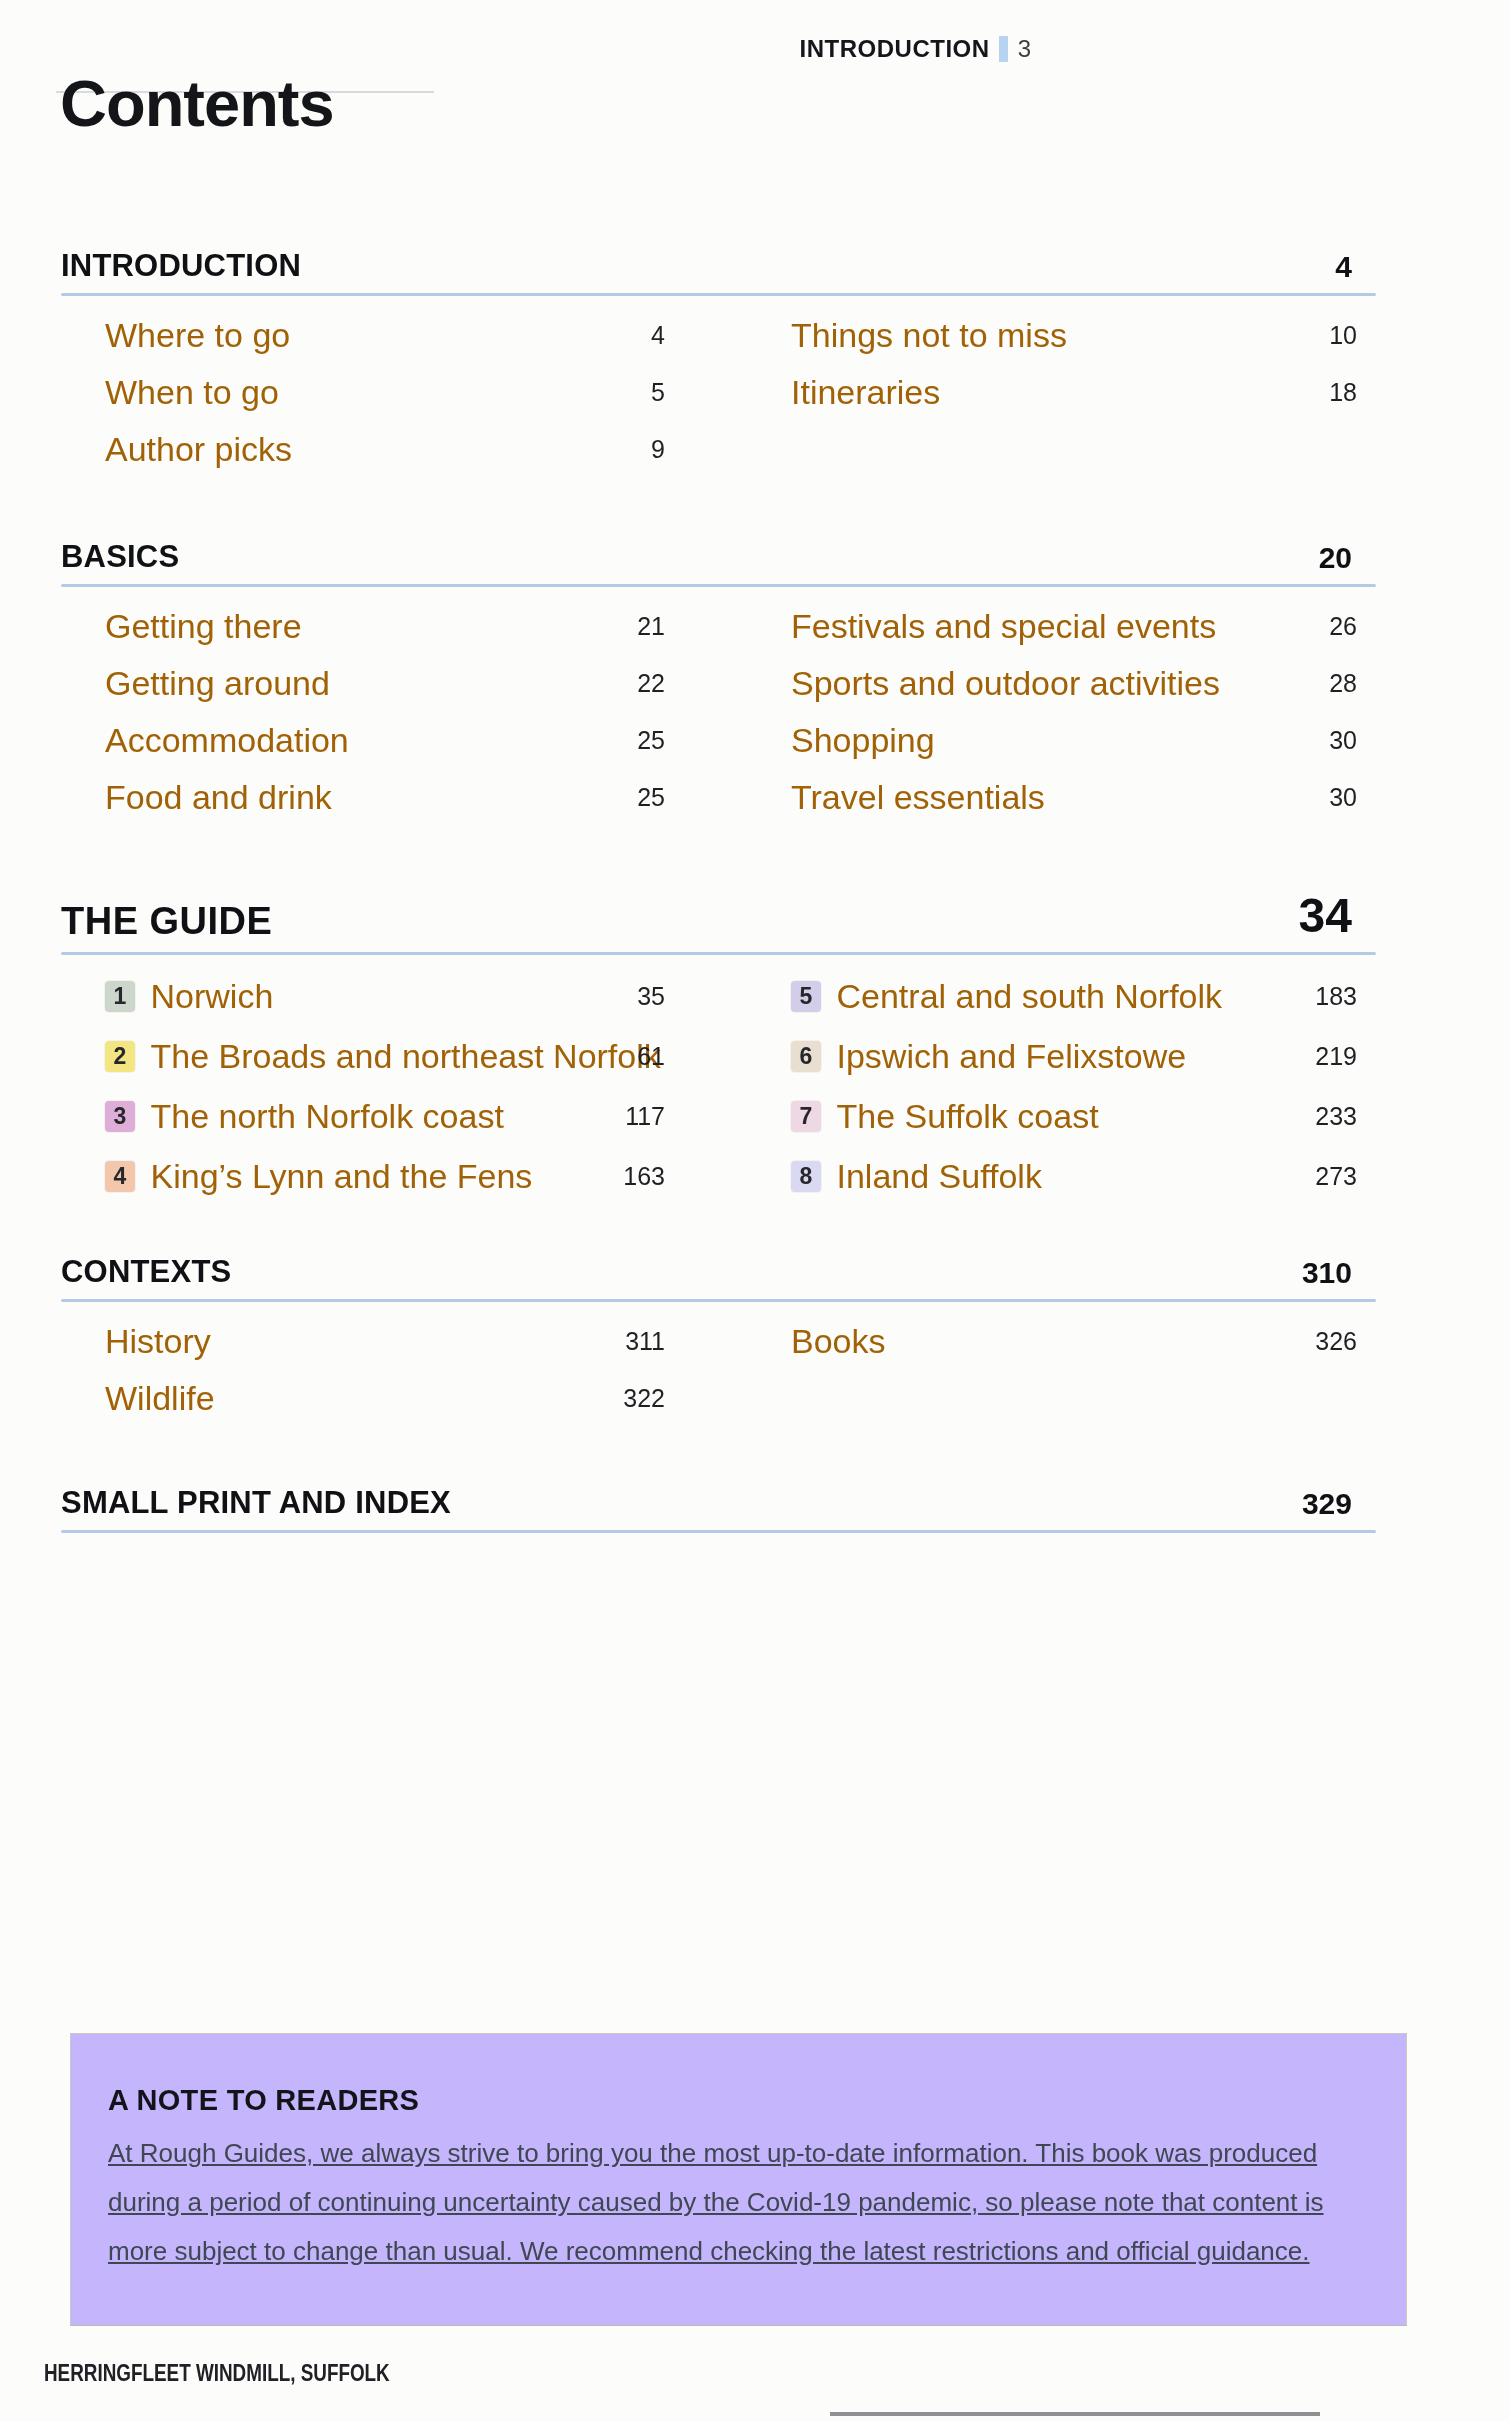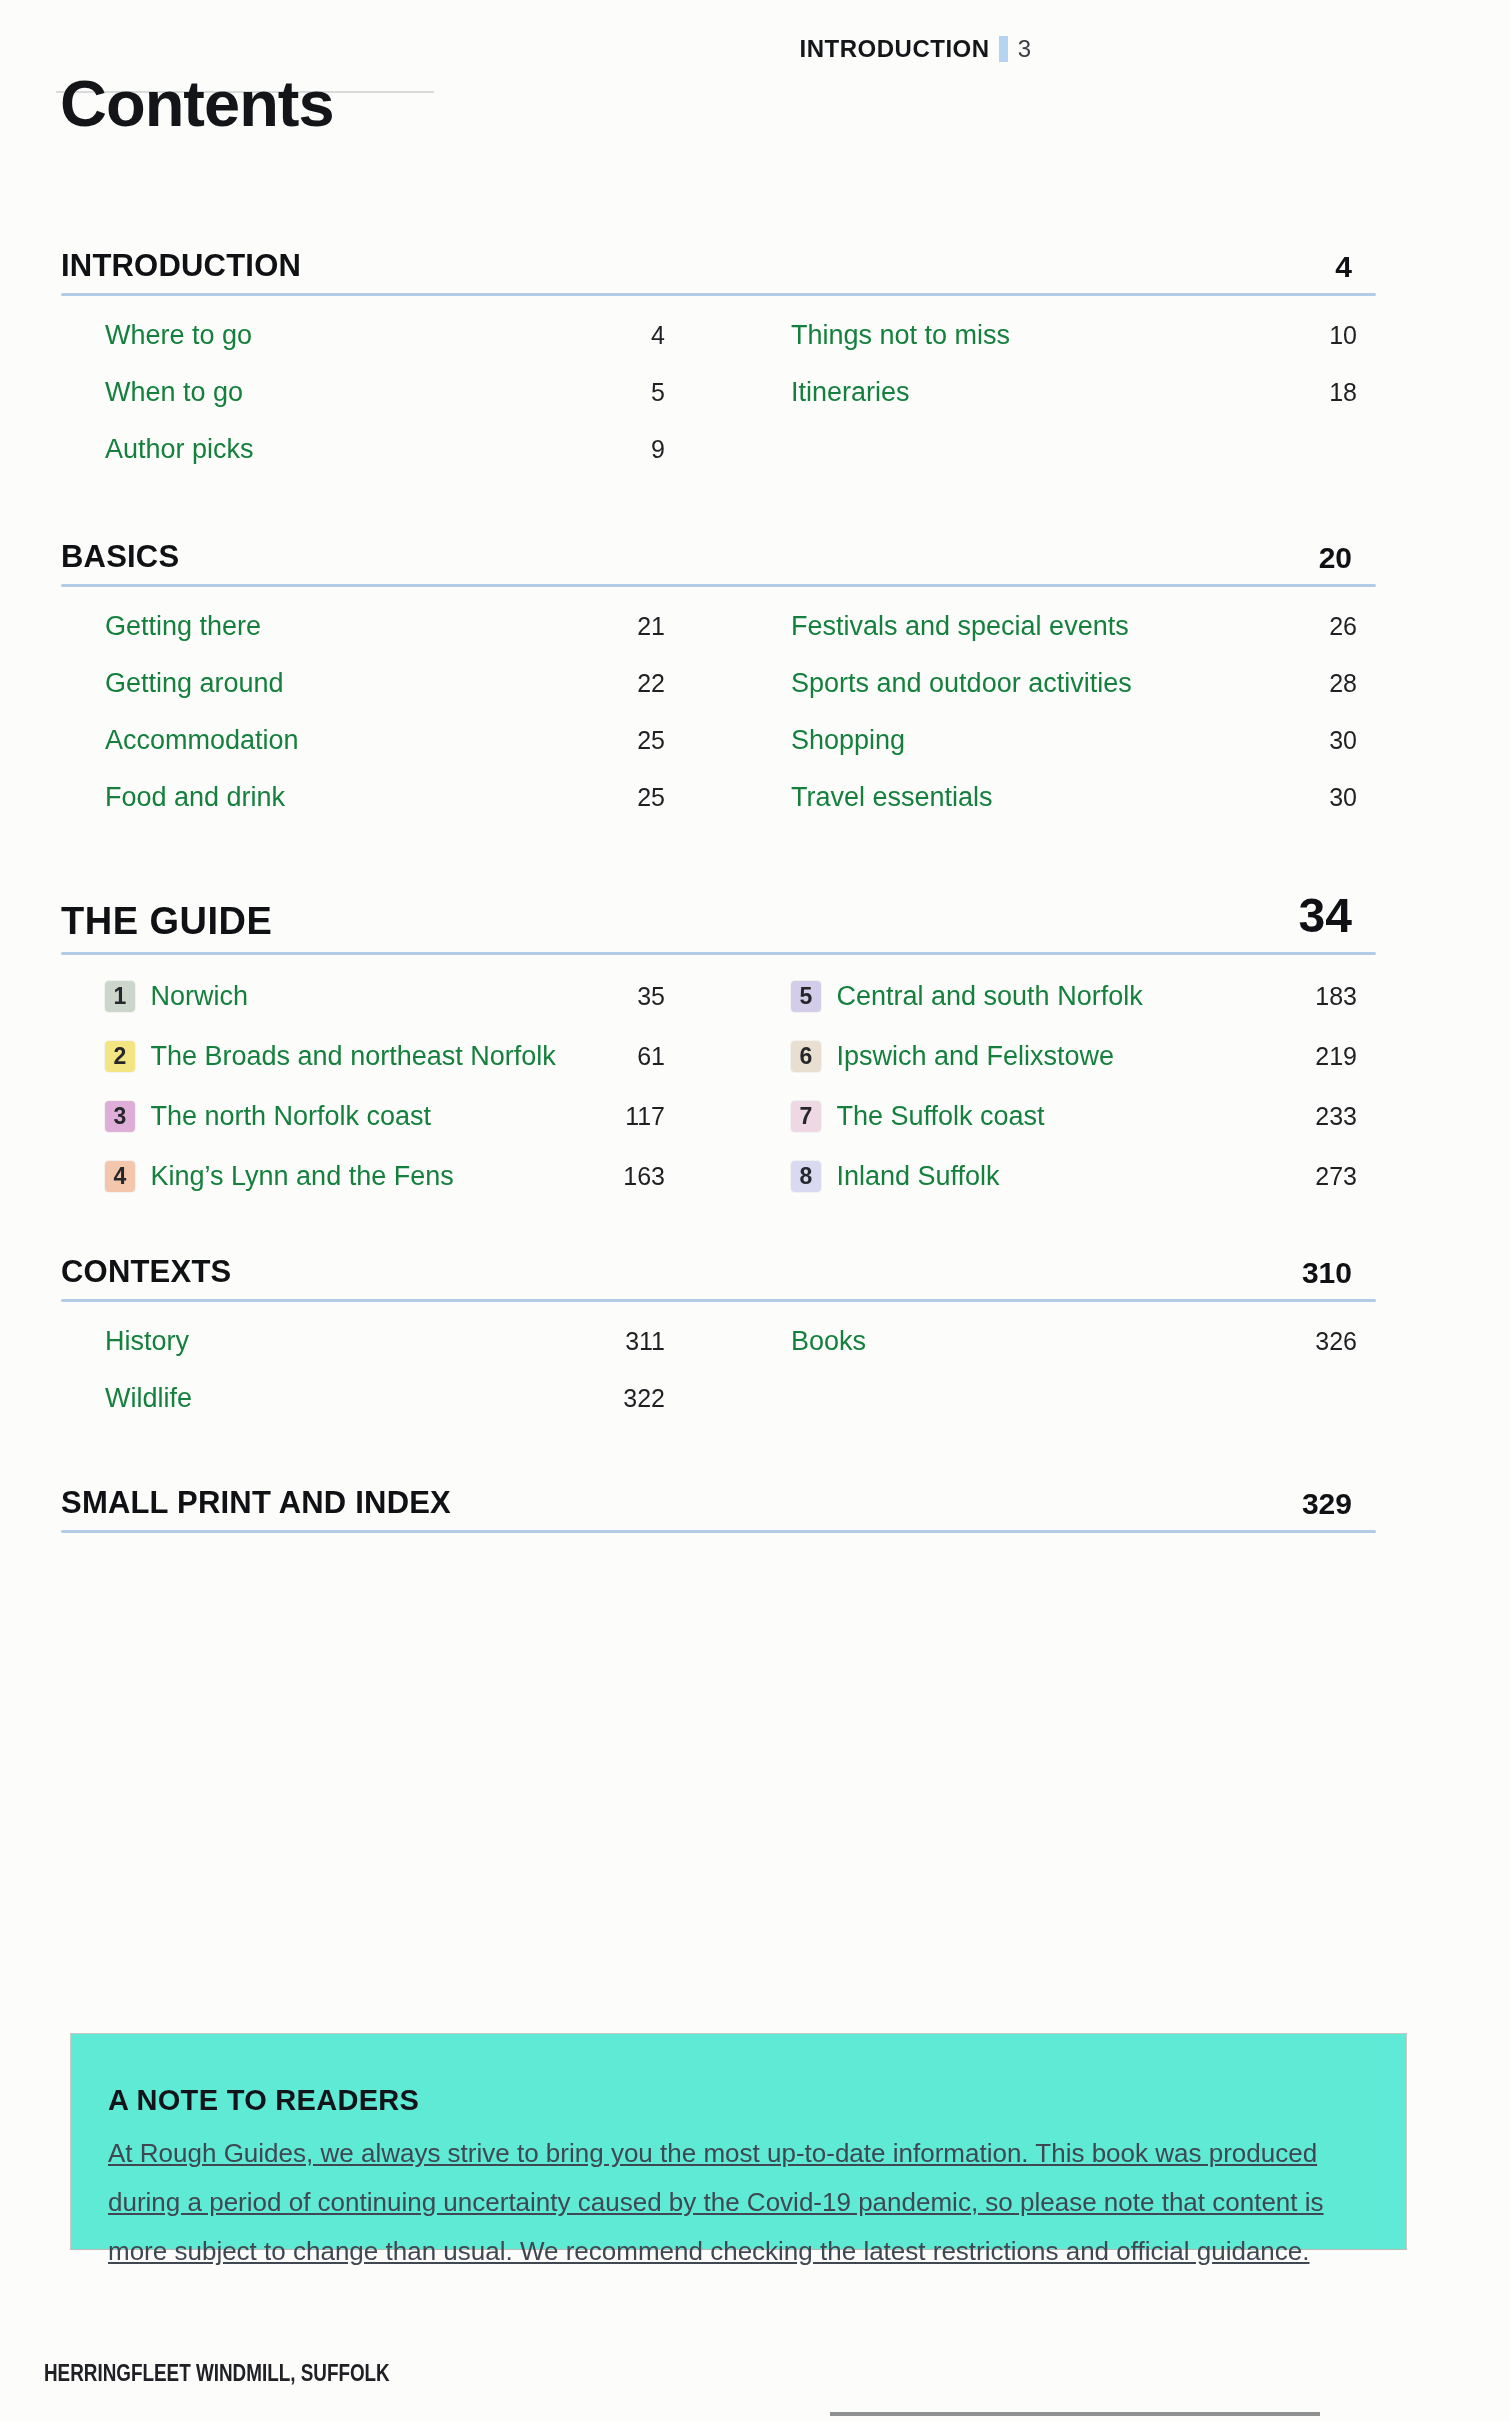--- a/index.html
+++ b/index.html
@@ -34,32 +34,32 @@
   .sec-title{font-size:31px;font-weight:bold;color:#101114;letter-spacing:0.2px;}
   .sec-page{font-size:30px;font-weight:bold;color:#101114;}
   .toc-section.large .sec-title{font-size:38px;letter-spacing:0.5px;}
   .toc-section.large .sec-page{font-size:48px;}
   .sec-rule{height:2.9px;background:var(--rule,#b4cbe7);margin-top:8.7px;border-radius:1.9px;}
   .sec-cols{display:grid;grid-template-columns:560px 566px;column-gap:126px;
             padding-left:44px;margin-top:11.6px;}
   .toc-item{display:flex;justify-content:space-between;align-items:center;height:57px;}
   .toc-section.large .toc-item{height:60px;}
   .item-left{display:flex;align-items:center;gap:15.5px;min-width:0;}
-  .item-label{font-size:27px;color:#15803d;white-space:nowrap;}
+  .item-label{font-size:34px;color:#a16207;white-space:nowrap;}
   .item-page{font-size:25px;color:#1f2023;}
   .chapter-badge{
     width:30px;height:31px;border-radius:3.9px;
     display:flex;align-items:center;justify-content:center;
     font-size:23px;font-weight:bold;color:#26272b;flex:0 0 auto;
     box-shadow:0 0 0 1px rgba(0,0,0,0.04);
   }
   
   .note-box{
-    position:absolute;top:2033px;left:70px;width:1337px;height:217px;
-    background:#5eead4;border:1px solid #c9c9c3;border-bottom-color:#b9bab4;
+    position:absolute;top:2033px;left:70px;width:1337px;height:293px;
+    background:#c4b5fd;border:1px solid #c9c9c3;border-bottom-color:#b9bab4;
     box-sizing:border-box;padding:50px 37px 0 37px;
   }
   .note-title{font-size:29px;font-weight:bold;color:#13141a;letter-spacing:0.3px;}
   .note-body{margin-top:11.6px;font-size:26px;line-height:49px;color:#3f4752;text-decoration:underline;}
   
   .footer-caption{
     position:absolute;top:2360px;left:44px;
     font-size:23px;font-weight:bold;color:#202126;
     transform:scaleX(.82);transform-origin:left center;letter-spacing:0;
     white-space:nowrap;

